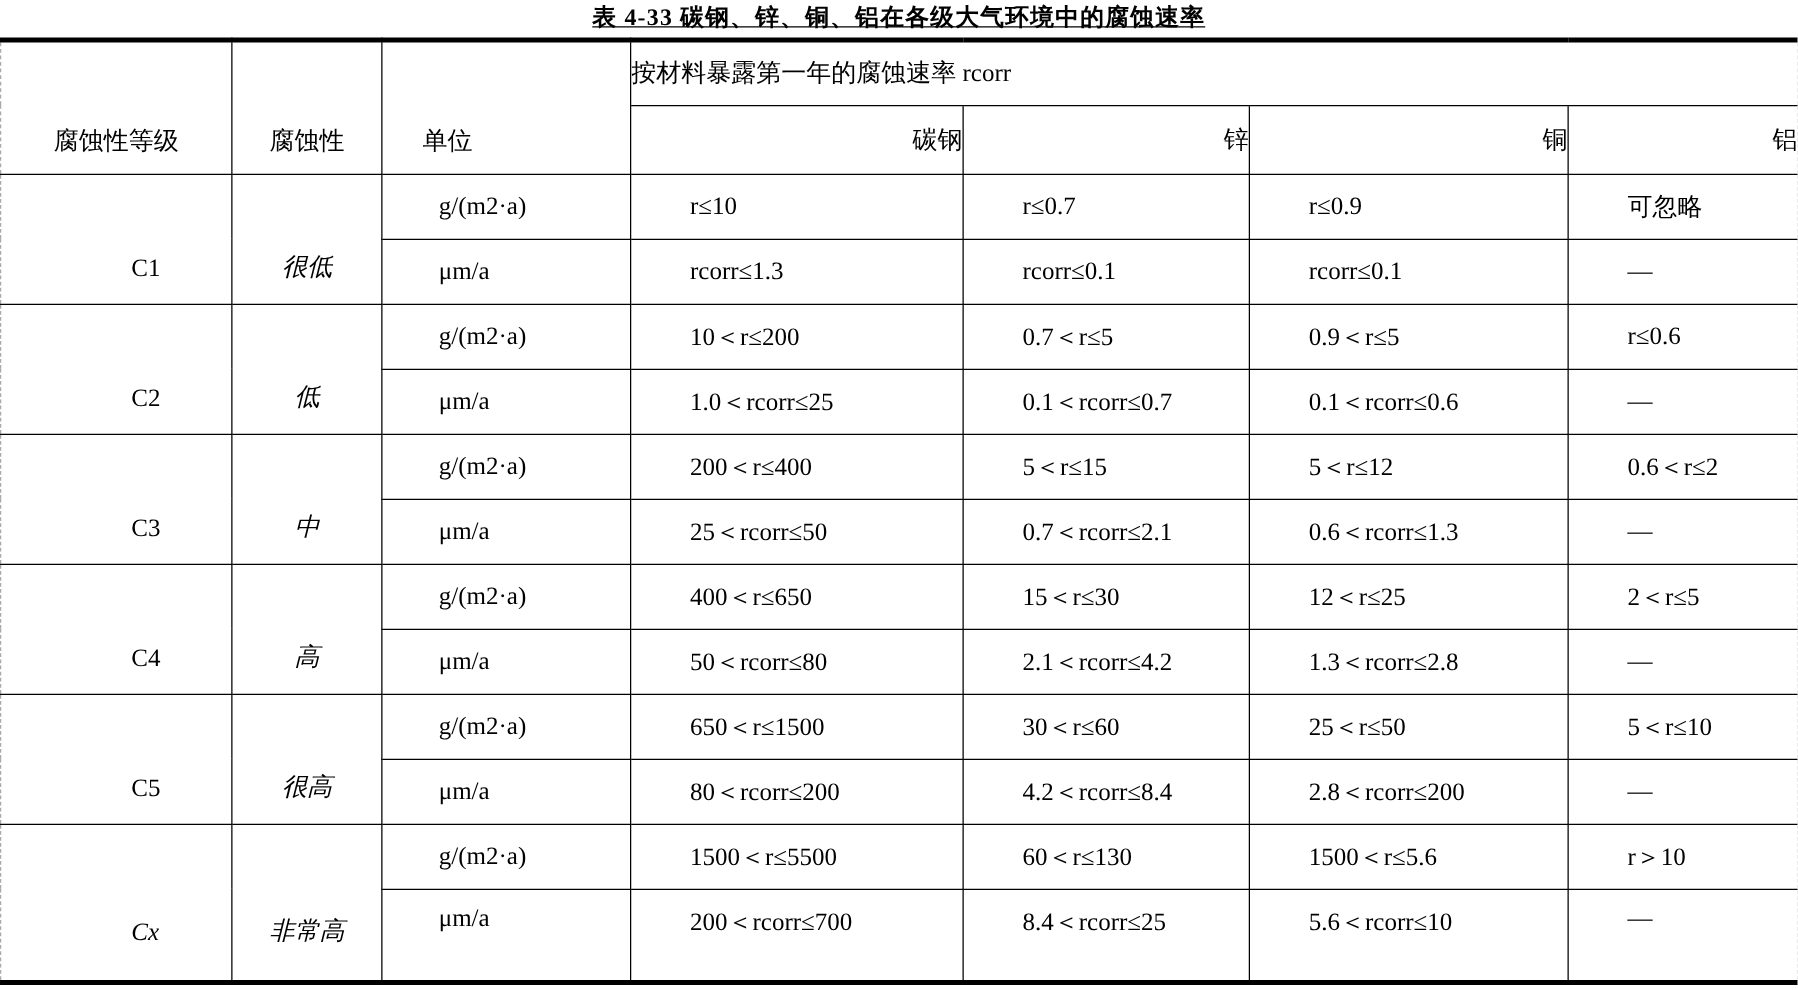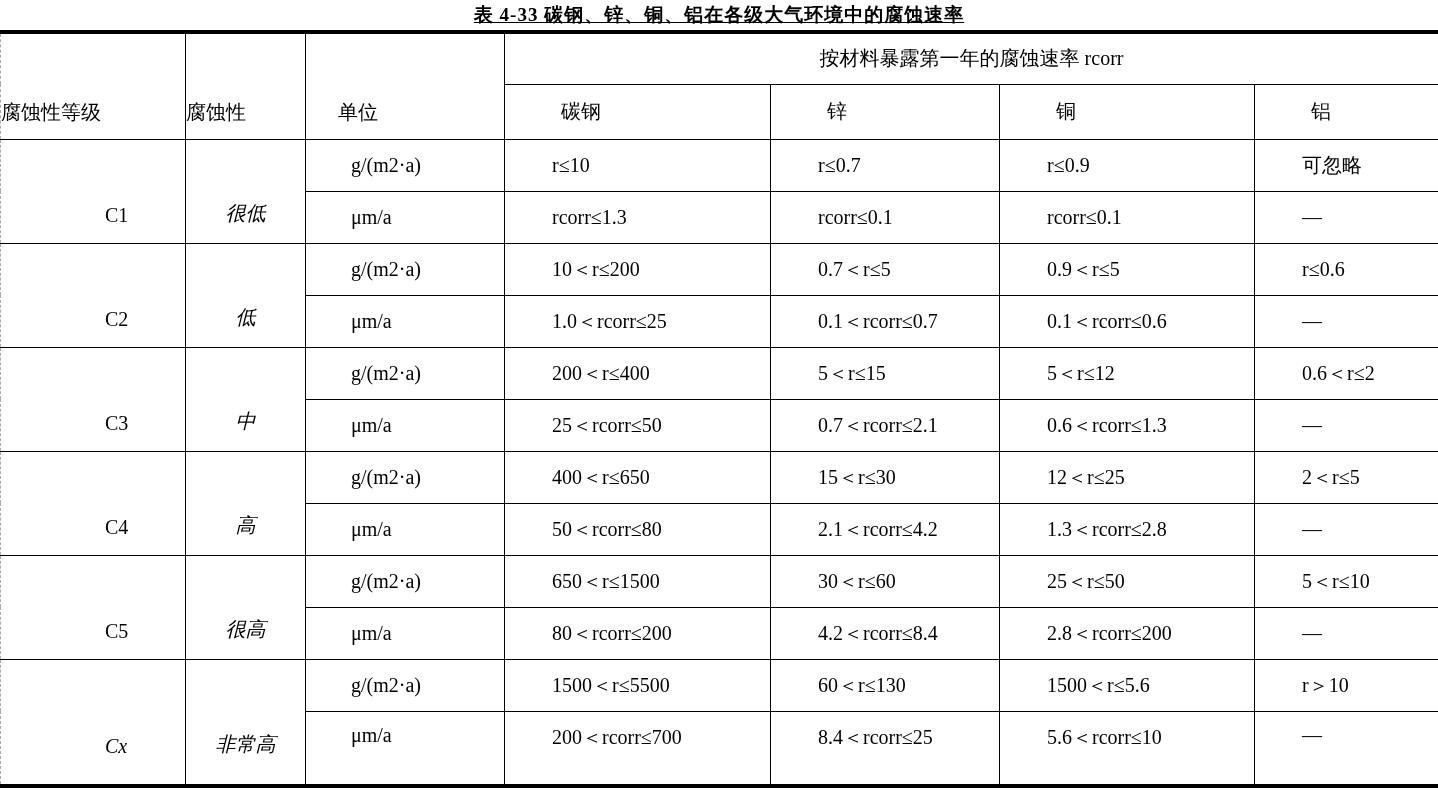--- a/index.html
+++ b/index.html
@@ -23,24 +23,24 @@
     font-weight:normal;padding:0;margin:0;
     overflow:hidden;white-space:nowrap;
   }
   
   .edge-l{border-left:1px dashed #a9a9a9;}
   .edge-r{border-right:1px dashed #a9a9a9;}
 
   
   tr.hrow1{height:52px;}
   tr.hrow2{height:55px;}
-  th.merged{vertical-align:bottom;padding-bottom:13px;text-align:left;}
+  th.merged{vertical-align:bottom;padding-bottom:13px;text-align:center;}
   th.unit-h{vertical-align:bottom;padding-bottom:13px;text-align:left;padding-left:32px;}
-  th.span-h{vertical-align:middle;text-align:center;font-size:20px;}
-  th.mat-h{vertical-align:middle;text-align:left;padding-left:56px;}
+  th.span-h{vertical-align:middle;text-align:left;font-size:20px;}
+  th.mat-h{vertical-align:middle;text-align:right;padding-left:56px;}
 
   
   tr.drow{height:52px;}
   tr.drow-tall{height:75px;}
   td.klass{vertical-align:bottom;padding-bottom:16px;padding-left:104px;text-align:left;}
   td.klass-tall{padding-bottom:26px;font-style:italic;}
   td.corro{vertical-align:bottom;padding-bottom:16px;text-align:center;font-style:italic;}
   td.corro-tall{padding-bottom:26px;}
   td.unit{vertical-align:middle;text-align:left;padding-left:45px;}
   td.val{vertical-align:middle;text-align:left;padding-left:47px;margin-left:12px;}

